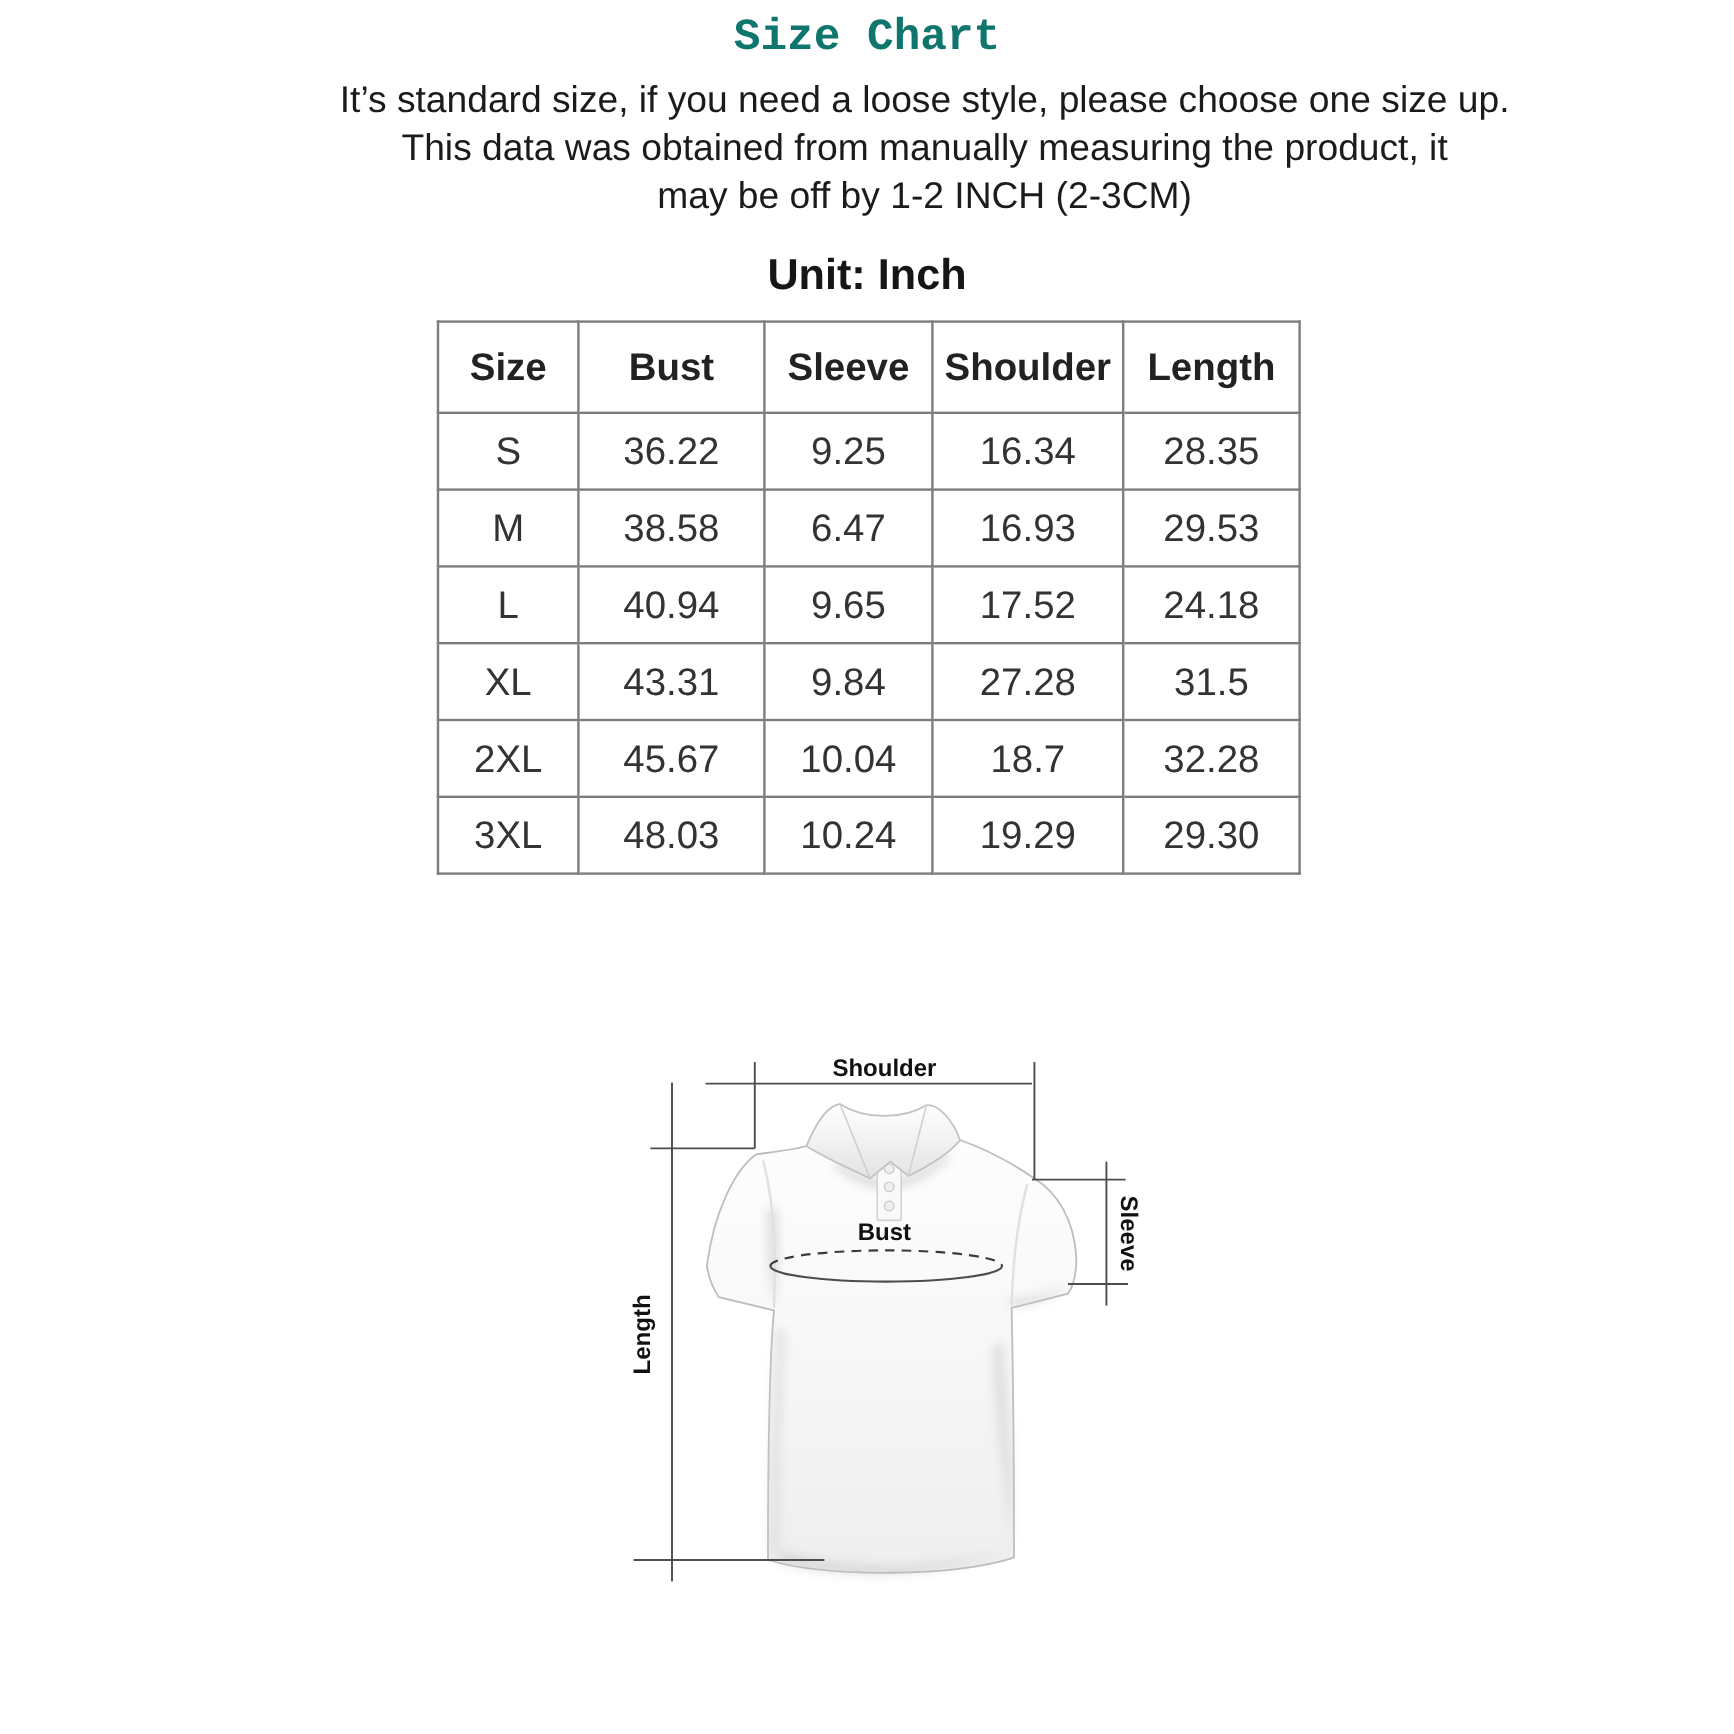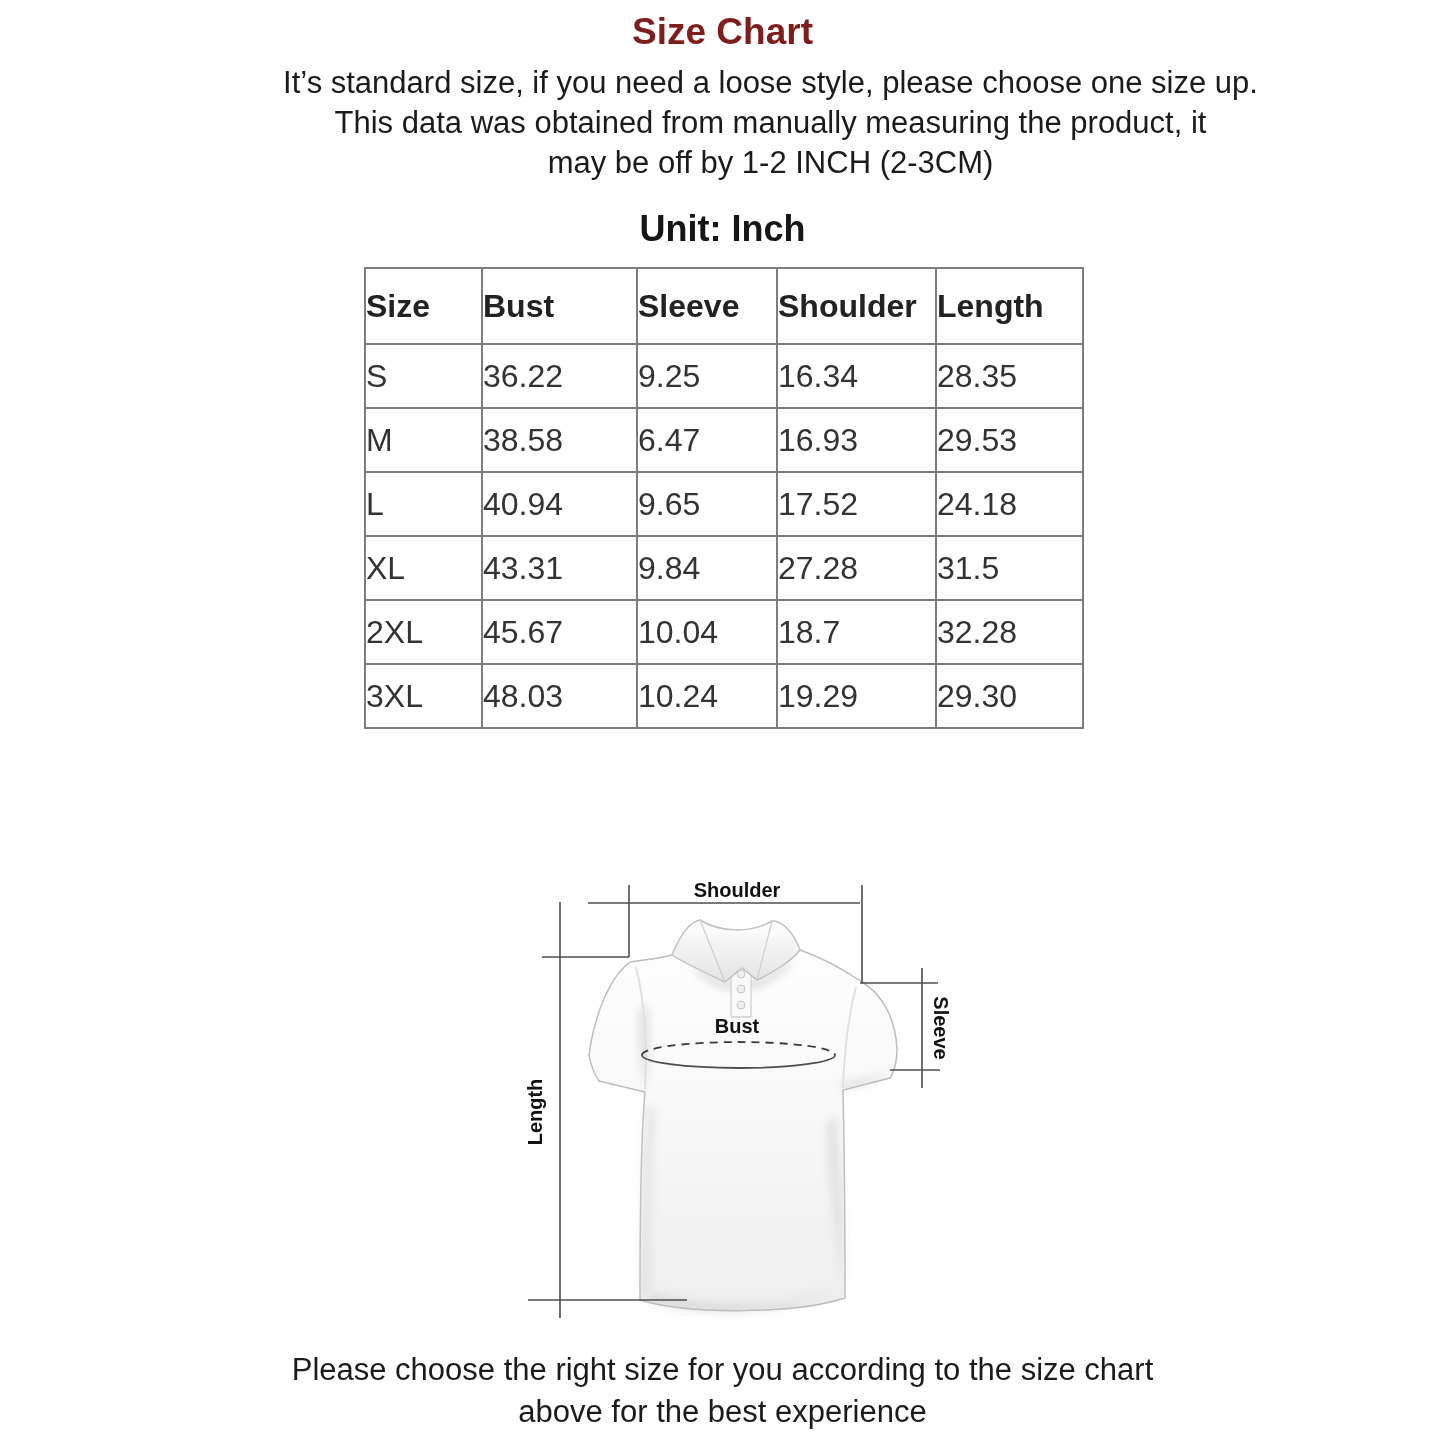--- a/index.html
+++ b/index.html
@@ -12,21 +12,22 @@
     color: #1c1c1c;
     overflow: hidden;
   }
   .centered { position: absolute; left: 0; width: 1445px; text-align: center; }
   #page-title {
     top: 10px;
     font-size: 37px;
     font-weight: 700;
     line-height: 44px;
     letter-spacing: 0px;
-    color: #7f1d1d;
+    color: #0f766e;
+    font-family: Liberation Mono, monospace;
   }
   #description {
     top: 63px;
     font-size: 31px;
     font-weight: 400;
     line-height: 40px;
     color: #1b1b1b;
     padding-left: 48px;
   }
   #unit-label {
@@ -39,21 +40,21 @@
   #size-table {
     position: absolute;
     left: 364px;
     top: 267px;
     width: 718px;
     border-collapse: collapse;
     table-layout: fixed;
   }
   #size-table th, #size-table td {
     border: 2px solid #7d7d7d;
-    text-align: left;
+    text-align: center;
     vertical-align: middle;
     padding: 0;
     background: #ffffff;
   }
   #size-table th {
     height: 74px;
     font-size: 32px;
     font-weight: 700;
     color: #222222;
   }
@@ -238,18 +239,14 @@
       <path d="M 142,180 A 96.5 13 0 0 1 335,180" fill="none" stroke="#3a3a3a" stroke-width="1.8" stroke-dasharray="8 6"></path>
       <path d="M 142,180 A 96.5 13 0 0 0 335,180" fill="none" stroke="#4d4d4d" stroke-width="1.8"></path>
     </g>
 
     <text class="diagram-label" x="237" y="22" text-anchor="middle">Shoulder</text>
     <text class="diagram-label" x="237" y="158" text-anchor="middle">Bust</text>
     <text class="diagram-label" x="434" y="153" text-anchor="middle" transform="rotate(90 434 153)">Sleeve</text>
     <text class="diagram-label" x="42" y="237" text-anchor="middle" transform="rotate(-90 42 237)">Length</text>
   </svg>
 
-  <div id="footer-note" class="centered">
-    <div>Please choose the right size for you according to the size chart</div>
-    <div>above for the best experience</div>
-  </div>
 
 </div>
 
 </body></html>

